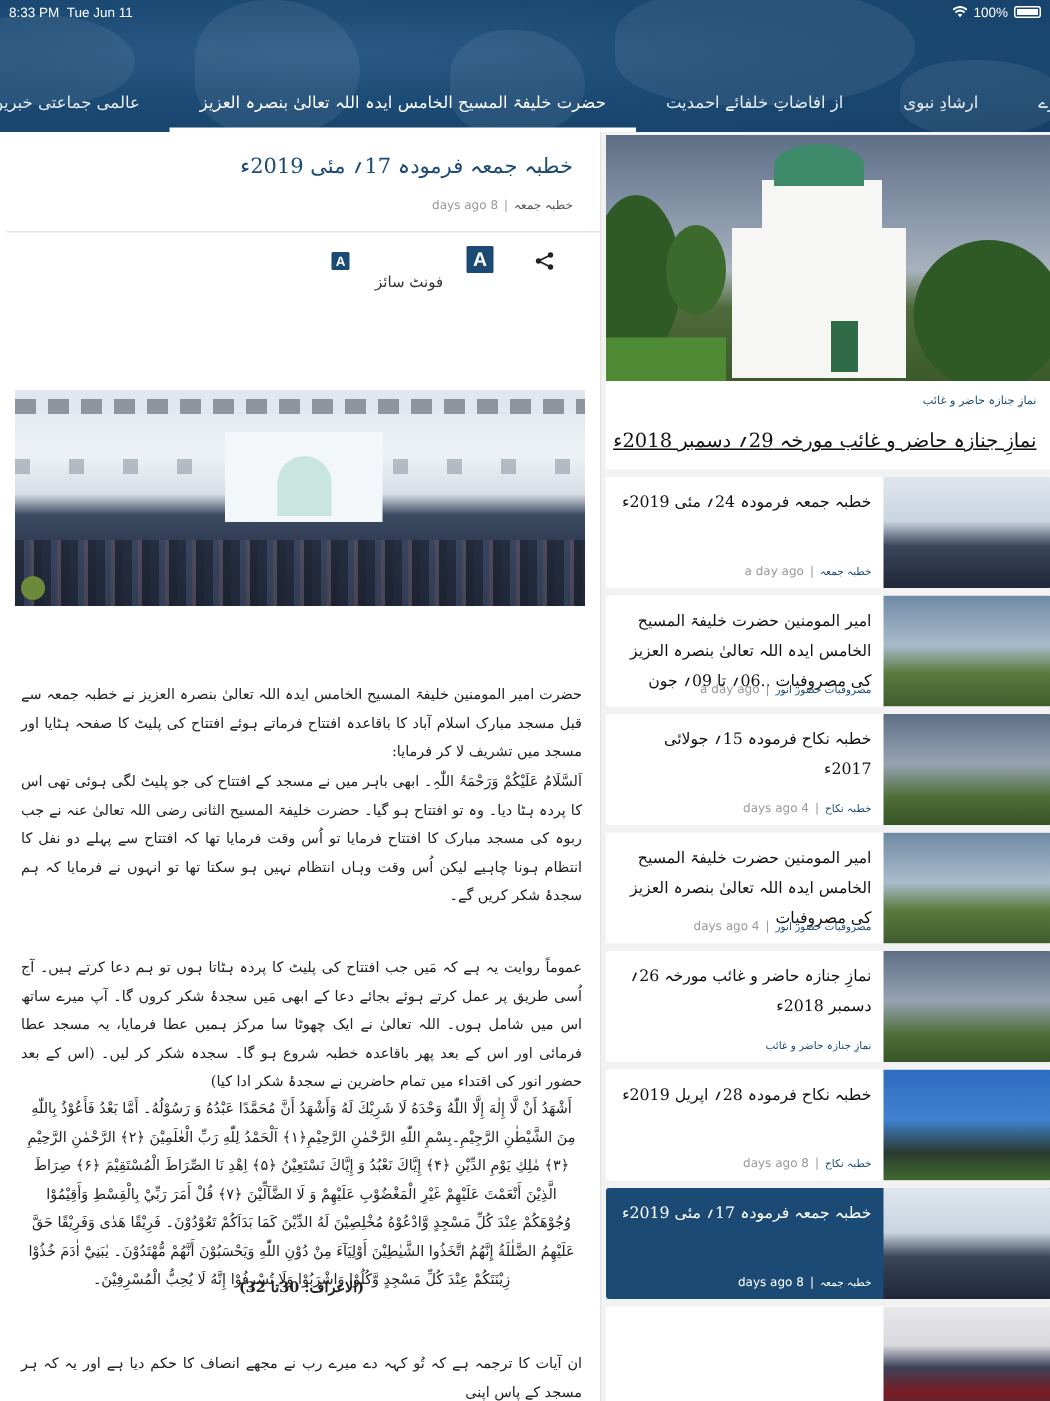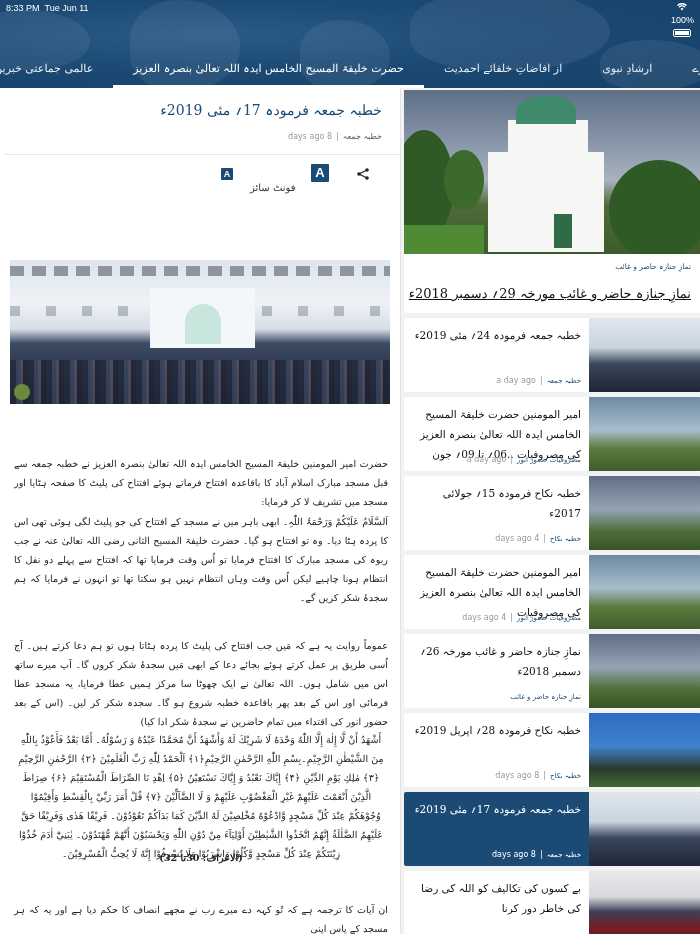--- a/index.html
+++ b/index.html
@@ -8,21 +8,21 @@
 
   
   .header {
     position: absolute; left: 0; top: 0; width: 700px; height: 88px;
     background: radial-gradient(ellipse at 30% 40%, #2a5a86 0%, #1b4a74 45%, #164068 100%);
     overflow: hidden;
   }
   .header .land { position: absolute; background: rgba(255,255,255,0.07); border-radius: 45% 55% 50% 40%; }
   .status-bar { position: absolute; left: 0; top: 0; width: 700px; height: 16px; color: #fff; font-size: 9px; font-family: "Liberation Sans", sans-serif; }
   .status-time { position: absolute; left: 6px; top: 3px; }
-  .status-right { position: absolute; right: 6px; top: 3px; display: flex; align-items: center; gap: 4px; flex-direction: column; }
+  .status-right { position: absolute; right: 6px; top: 3px; display: flex; align-items: center; gap: 4px; }
   .battery { width: 18px; height: 8px; border: 1px solid #fff; border-radius: 2px; position: relative; }
   .battery::after { content: ""; position: absolute; left: 1px; top: 1px; right: 1px; bottom: 1px; background: #fff; }
   .wifi { font-size: 9px; }
   .logo { position: absolute; left: 0; width: 700px; top: 16px; text-align: center; color: #fff; font-family: "DejaVu Serif", serif; font-size: 22px; }
   .nav { position: absolute; left: 0; top: 52px; width: 700px; height: 36px; direction: rtl; display: flex; align-items: center; white-space: nowrap; }
   .nav-item { color: #e8eef5; font-family: "DejaVu Serif", serif; font-size: 11px; padding: 0 20px; height: 36px; line-height: 34px; position: relative; }
   .nav-item.active { color: #ffffff; }
   .nav-item.active::after { content: ""; position: absolute; left: 0; right: 0; bottom: 0; height: 3px; background: #ffffff; }
   .nav-item.cut { padding-right: 4px; }
 
@@ -227,15 +227,14 @@
     <div class="ctitle">خطبہ جمعہ فرمودہ 17؍ مئی 2019ء</div>
     <div class="cmeta">
       <span class="ccat">خطبہ جمعہ</span>
       <span>|</span>
       <span>8 days ago</span>
     </div>
   </div>
 
   <div class="card" style="top:783px;">
     <div class="thumb th-event"></div>
-    <div class="ctitle">بے کسوں کی تکالیف کو اللہ کی رضا کی خاطر دور کرنا</div>
   </div>
 </div>
 
 </body></html>

